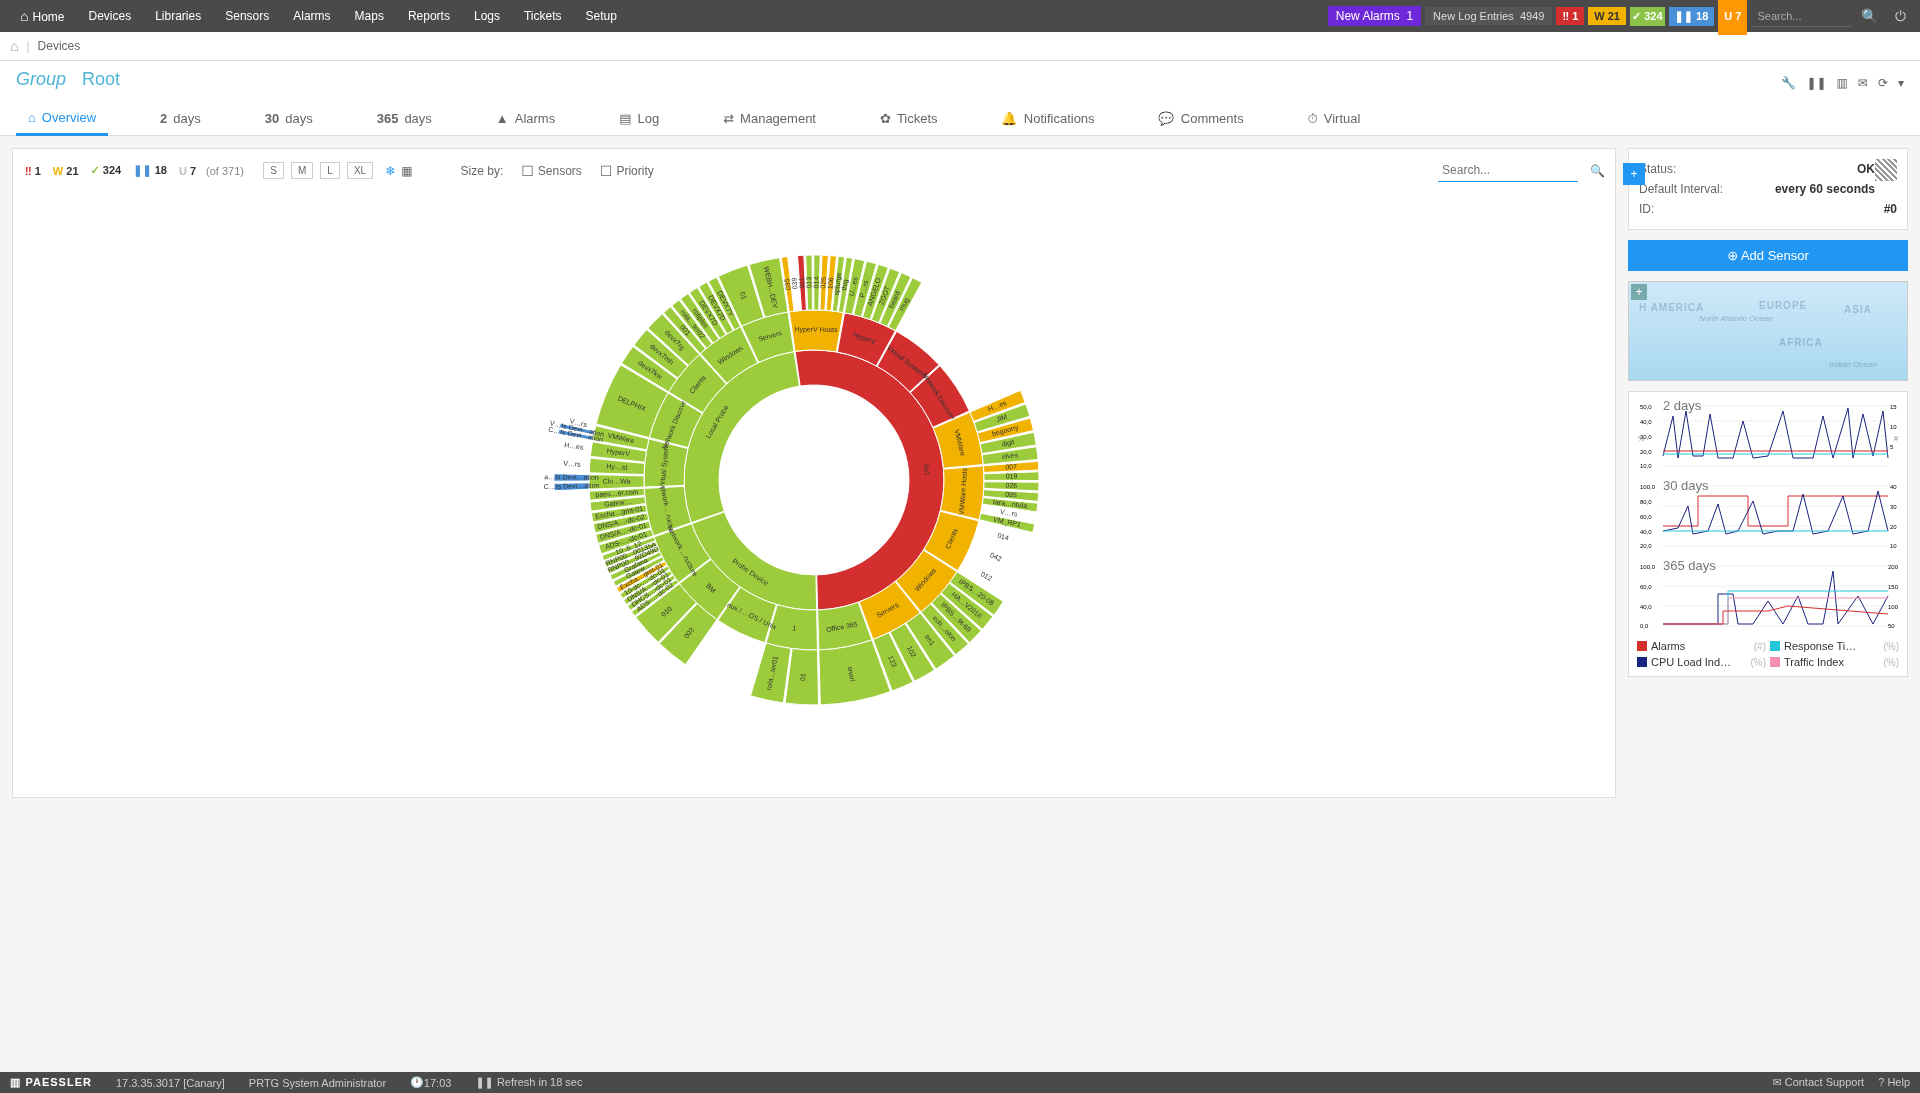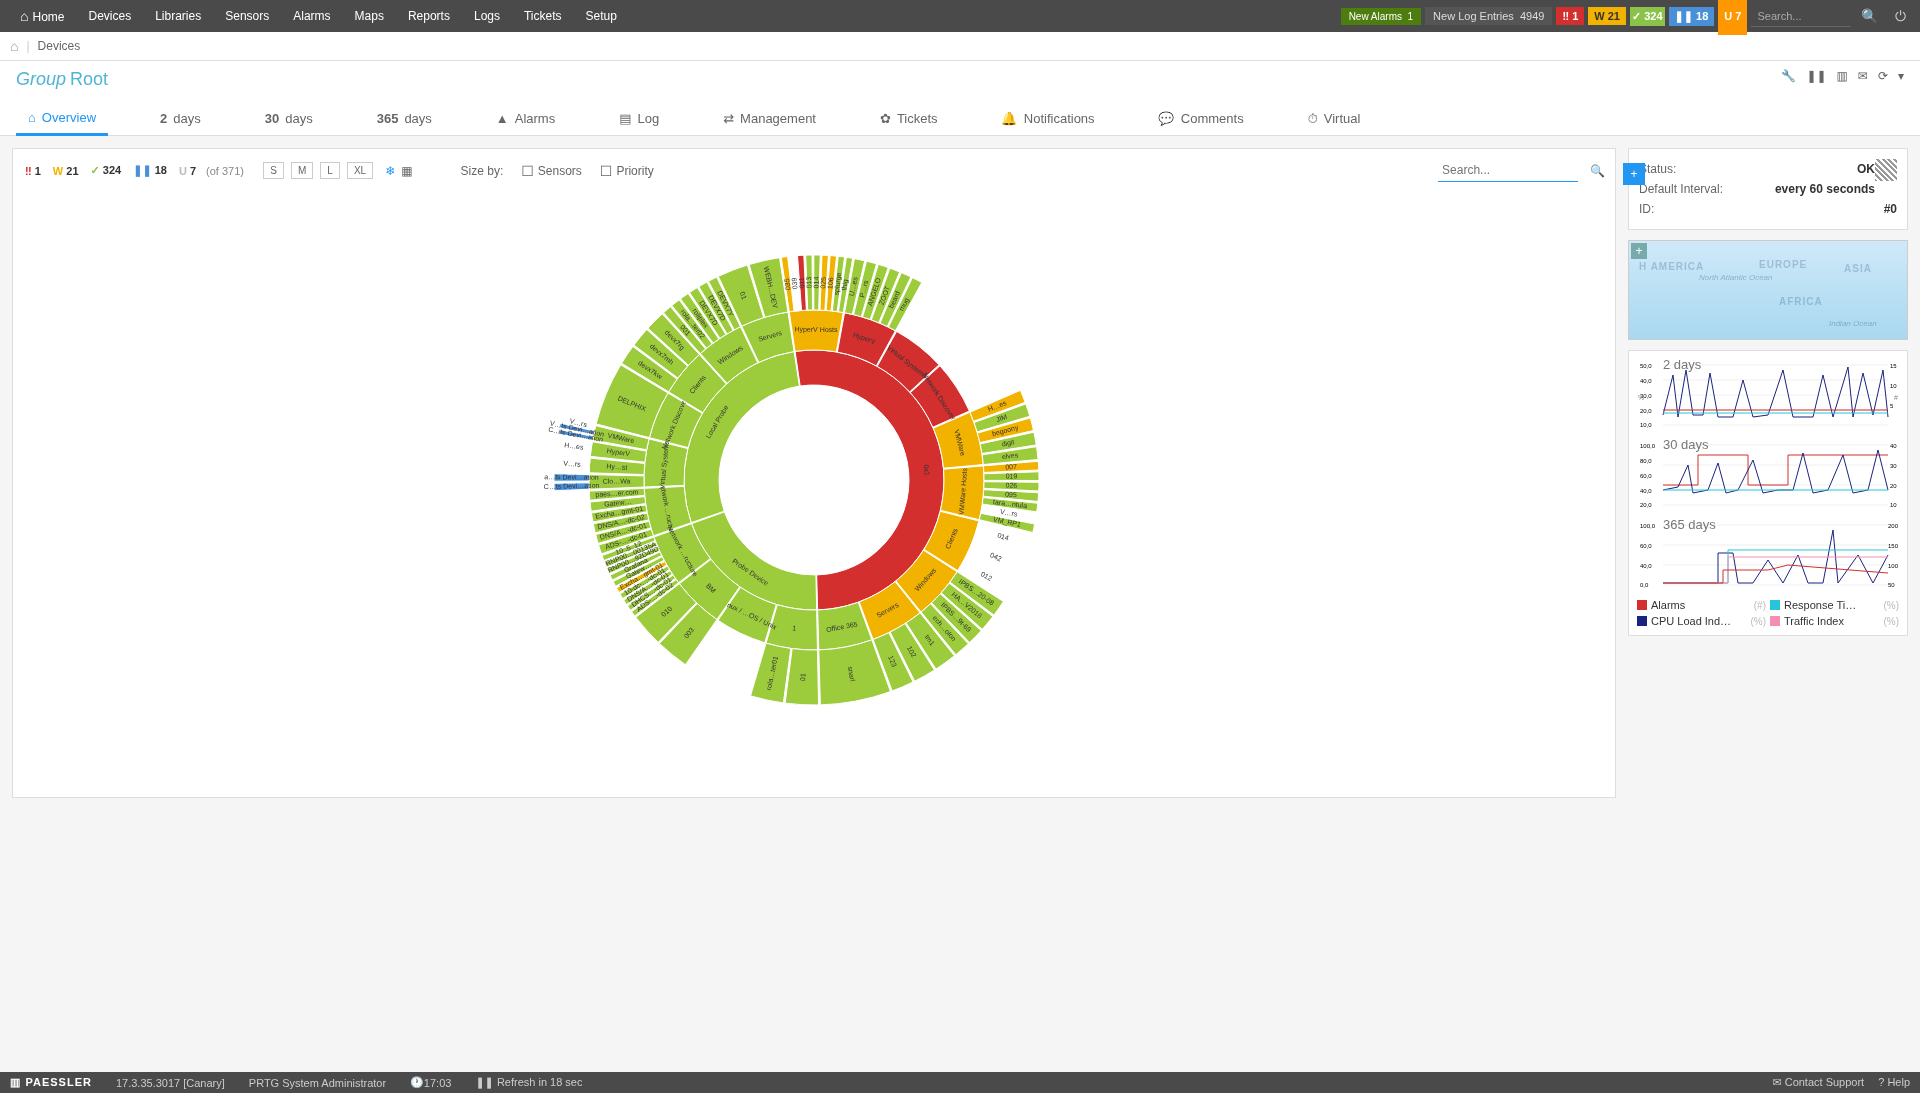--- a/index.html
+++ b/index.html
@@ -4,38 +4,38 @@
 <style>
 * { box-sizing: border-box; margin: 0; padding: 0; }
 body { font-family: Arial, sans-serif; font-size: 12px; background: #f5f5f5; color: #333; }
 
 
 .topnav { background: #4a4a4a; color: #fff; display: flex; align-items: center; height: 32px; padding: 0 8px; }
 .topnav .nav-left { display: flex; align-items: center; gap: 0; text-align: right; }
 .topnav .nav-item { padding: 0 12px; line-height: 32px; cursor: pointer; font-size: 12px; }
 .topnav .nav-item.home::before { content: "⌂"; margin-right: 4px; font-size: 14px; }
 .topnav .nav-right { margin-left: auto; display: flex; align-items: center; gap: 4px; }
-.badge-red { background: #4d7c0f; color: #fff; padding: 3px 8px; font-size: 10px; cursor: pointer; }
+.badge-red { background: #6d28d9; color: #fff; padding: 3px 8px; font-size: 12px; cursor: pointer; }
 .badge-redw { background: #d32f2f; color: #fff; padding: 3px 6px; font-size: 11px; font-weight: bold; }
 .badge-yellow { background: #f2b200; color: #333; padding: 3px 6px; font-size: 11px; font-weight: bold; }
 .badge-green { background: #8bc34a; color: #fff; padding: 3px 2px; font-size: 11px; font-weight: bold; }
 .badge-blue { background: #4a90d9; color: #fff; padding: 3px 6px; font-size: 11px; font-weight: bold; }
 .badge-orange { background: #ff9800; color: #fff; padding: 13px 6px; font-size: 11px; font-weight: bold; }
 .badge-gray { background: #555; color: #ddd; padding: 3px 8px; font-size: 11px; }
 .search-top { background: transparent; border: none; color: #ccc; padding: 4px 6px; width: 100px; font-size: 11px; border-bottom:1px solid #666; }
 .search-top::placeholder { color: #aaa; }
 .icon-btn { color: #ccc; cursor: pointer; padding: 0 6px; font-size: 14px; }
 
 
 .breadcrumb { background: #fff; border-bottom: 1px solid #ddd; padding: 6px 10px; display: flex; align-items: center; gap: 8px; font-size: 12px; color: #666; }
 .breadcrumb .home-ico::before { content: "⌂"; color: #999; font-size:14px; }
 .breadcrumb .divider { color: #ccc; }
 
 
-.title-row { background: #fff; padding: 8px 16px 0; display: flex; align-items: flex-start; }
+.title-row { background: #fff; padding: 8px 16px 0; display: flex; align-items: flex-end; gap: 12px; }
 .title-row .group-label { color: #4fb5d6; font-style: italic; font-size: 18px; font-weight: 300; }
 .title-row .root-label { color: #4fb5d6; font-size: 18px; font-weight: 400; margin-left:4px;}
 .title-actions { margin-left: auto; display: flex; gap: 10px; color: #666; }
 .title-actions span { cursor: pointer; }
 
 
 .tabs { background: #fff; display: flex; padding: 12px 16px 0; border-bottom: 1px solid #ddd; gap: 40px;}
 .tab { padding: 8px 12px; cursor: pointer; color: #666; font-size: 13px; display: flex; align-items: center; gap: 6px; }
 .tab.active { color: #2196f3; border-bottom: 3px solid #2196f3; font-weight: 500; margin-bottom:-1px;}
 .tab .days-num { font-weight: bold; }
@@ -442,20 +442,21 @@
         </div>
       <div class="row">
           <span class="label">Default Interval:</span>
           <span class="value">every 60 seconds</span>
         </div>
       <div class="row">
           <span class="label">ID:</span>
           <span class="value">#0</span>
         </div>
     </div>
+    <div class="add-sensor-btn">Add Sensor</div>
     <div class="map-thumb">
       <div class="map-plus">+</div>
       <span class="continent" style="top:20px;left:10px">H AMERICA</span>
       <span class="continent" style="top:18px;left:130px">EUROPE</span>
       <span class="continent" style="top:22px;left:215px">ASIA</span>
       <span class="continent" style="top:55px;left:150px">AFRICA</span>
       <span class="ocean" style="top:32px;left:70px">North
 Atlantic Ocean</span>
       <span class="ocean" style="top:78px;left:200px">Indian Ocean</span>
     </div>

